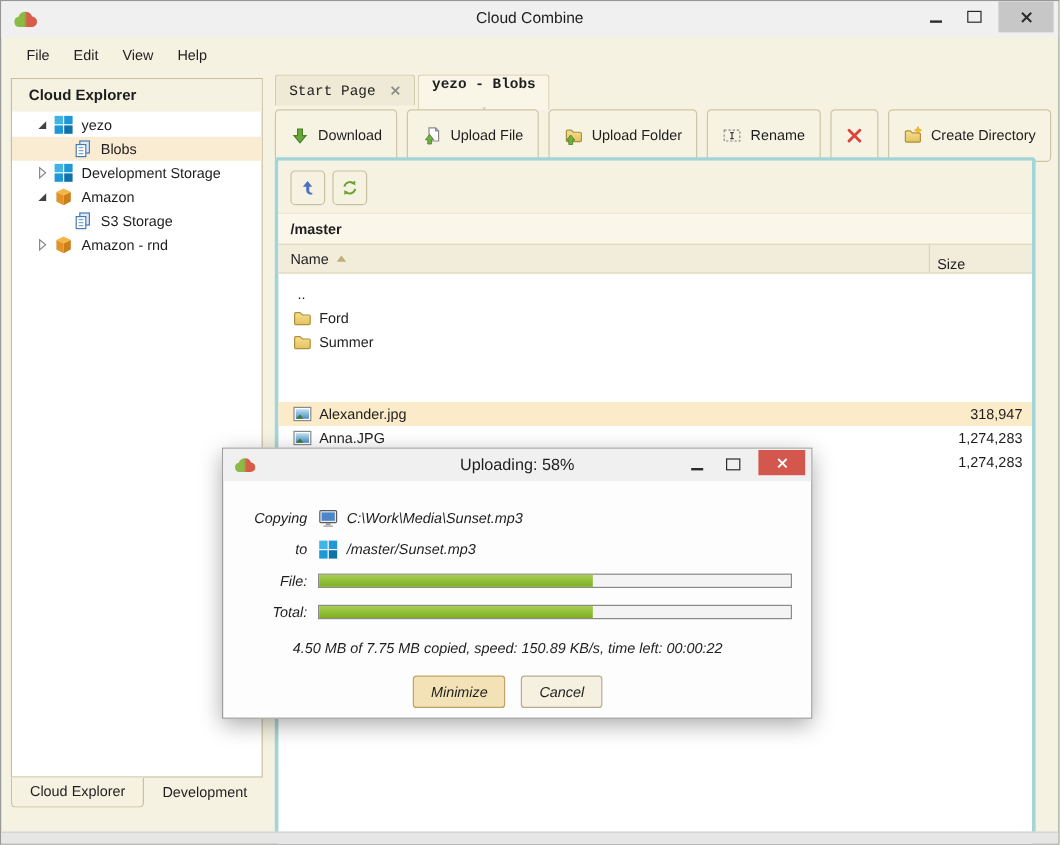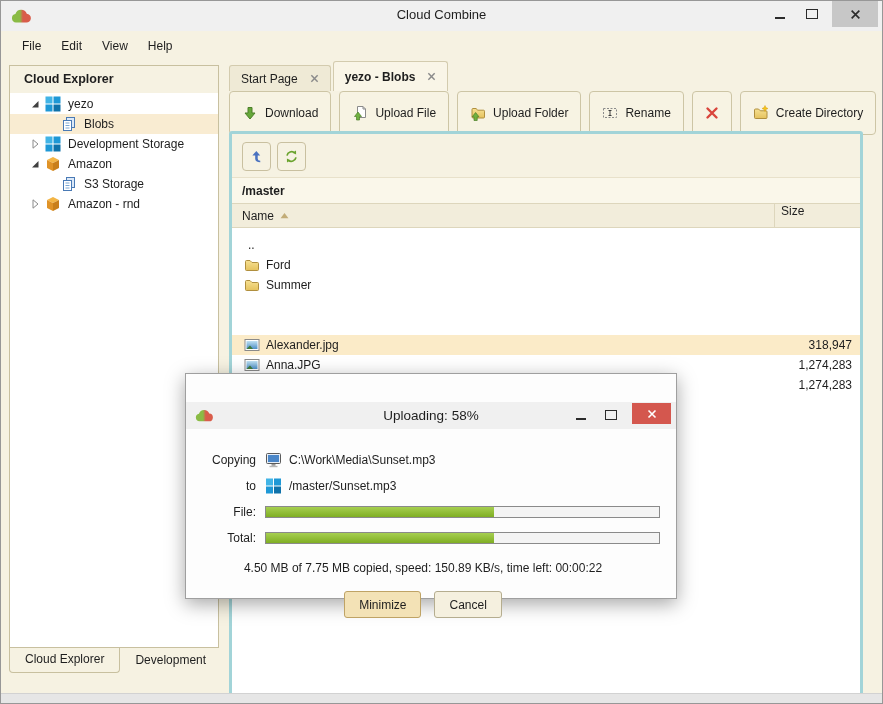--- a/index.html
+++ b/index.html
@@ -29,61 +29,61 @@
   .titem.selected{background:#f9ecd2;}
   .exp{width:12px;height:12px;margin-left:19px;flex:0 0 auto;}
   .l2pad{width:47px;flex:0 0 auto;}
   .ticon{width:16px;height:16px;margin-left:4px;margin-right:7px;flex:0 0 auto;}
   .tlabel{white-space:nowrap;}
   .sb-tabs{position:absolute;left:8px;top:647px;height:27px;display:flex;align-items:flex-start;}
   .stab{padding:5px 15px;}
   .stab.active{background:#f6f2e2;border:1px solid #c8c09f;border-top:none;border-radius:0 0 4px 4px;padding:4px 15px 6px 15px;}
 
   
-  .doc-tabs{position:absolute;left:228px;top:61px;height:29px;display:flex;align-items:flex-end;}
+  .doc-tabs{position:absolute;left:228px;top:61px;height:29px;display:flex;font-family:Liberation Mono, monospace;}
   .dtab{display:flex;align-items:center;gap:12px;padding:0 11px;border:1px solid #d3cbae;border-bottom:none;border-radius:3px 3px 0 0;height:25px;background:#efead6;margin-right:2px;}
-  .dtab.active{height:29px;background:#f9f5e7;font-weight:bold;}
+  .dtab.active{height:29px;background:#f9f5e7;font-weight:bold;flex-direction:column;}
   .xico{width:9px;height:9px;}
 
   
   .toolbar{position:absolute;left:228px;top:95px;right:8px;height:34px;display:flex;gap:8px;align-items:center;}
   .btn{display:inline-flex;align-items:center;gap:7px;height:44px;padding:0 12px;background:#f7f3e3;border:1px solid #cdc5a5;border-radius:4px;box-sizing:border-box;white-space:nowrap;}
   .btn.sq{padding:0 11px;}
   .tspacer{flex:1;}
   .ic16{width:16px;height:16px;display:block;}
 
   
   .fpanel{position:absolute;left:228px;top:130px;width:634px;height:598px;background:#fff;border:3px solid #a2d4d8;border-radius:3px;box-sizing:border-box;}
   .fnav{height:43px;background:#f6f2e2;position:relative;}
   .navbtn{position:absolute;top:8px;width:29px;height:29px;background:#f6f2e2;border:1px solid #c9c0a0;border-radius:4px;display:flex;align-items:center;justify-content:center;box-sizing:border-box;}
   .navbtn.up{left:10px;}
   .navbtn.refresh{left:45px;}
   .fpath{height:26px;background:#faf7ea;border-top:1px solid #e8e1ca;display:flex;align-items:center;padding-left:10px;font-weight:bold;box-sizing:border-box;}
   .fheader{height:25px;background:#f2eddb;border-top:1px solid #ddd6bc;border-bottom:1px solid #ddd6bc;display:flex;align-items:stretch;box-sizing:border-box;}
   .col-name{flex:1;display:flex;align-items:center;gap:6px;padding-left:10px;}
-  .col-size{width:86px;border-left:1px solid #ddd6bc;display:flex;align-items:flex-start;padding-left:6px;box-sizing:border-box;}
+  .col-size{width:86px;border-left:1px solid #ddd6bc;display:flex;align-items:flex-end;padding-left:6px;box-sizing:border-box;}
   .flist{padding-top:7px;}
   .frow{height:20px;display:flex;align-items:center;padding-left:12px;}
   .frow.selected{background:#fbebc8;margin-top:40px;}
   .fic{width:16px;height:16px;margin-right:6px;flex:0 0 auto;}
   .fic.hidden{visibility:hidden;width:0;margin-right:4px;}
   .fname{flex:1;}
   .fsize{width:88px;text-align:right;padding-right:8px;flex:0 0 auto;}
 
   .bottomstrip{position:absolute;left:0;right:0;bottom:0;height:9px;background:#e6e6e6;border-top:1px solid #d2d2d2;}
 
   
   .dialog{position:absolute;left:184px;top:372px;width:492px;height:226px;background:#fdfdfd;border:1px solid #9f9f9f;box-shadow:0 5px 18px rgba(0,0,0,.35);box-sizing:border-box;}
-  .dtitlebar{height:27px;background:#f0f0f0;position:relative;display:flex;align-items:center;justify-content:center;font-size:13.5px;margin-top:28px;}
+  .dtitlebar{height:27px;background:#f0f0f0;position:relative;display:flex;align-items:center;justify-content:center;font-size:13.5px;}
   .dappicon{position:absolute;left:9px;top:7px;width:18px;height:13px;}
   .dctrl{position:absolute;top:2px;height:21px;display:flex;align-items:center;justify-content:center;}
   .dctrl.min{right:82px;width:26px;}
   .dctrl.max{right:52px;width:26px;}
   .dctrl.close{right:5px;width:39px;background:#d4574e;top:1px;}
-  .dbody{padding:21px 16px 0 0;}
+  .dbody{padding:21px 16px 0 0;font-style:italic;}
   .drow{display:flex;align-items:center;margin-bottom:6px;height:20px;}
   .dlabel{width:70px;text-align:right;margin-right:9px;flex:0 0 auto;}
   .dico{width:17px;height:16px;margin-right:7px;flex:0 0 auto;}
   .pbar{width:400px;height:12px;border:1px solid #8a8a8a;background:#f4f4f4;box-sizing:border-box;}
   .pfill{height:100%;background:linear-gradient(#a6cf50,#7fae23);}
   .dstatus{text-align:center;margin-top:13px;}
   .dbtns{display:flex;justify-content:center;gap:13px;margin-top:16px;}
   .dbtn{height:25px;padding:0 14px;border-radius:3px;border:1px solid #b5ad8f;background:#f5f0df;font-size:12px;font-family:"Liberation Sans",sans-serif;display:flex;align-items:center;}
   .dbtn.primary{background:#f3e2b6;border-color:#bfa365;}
 </style>

